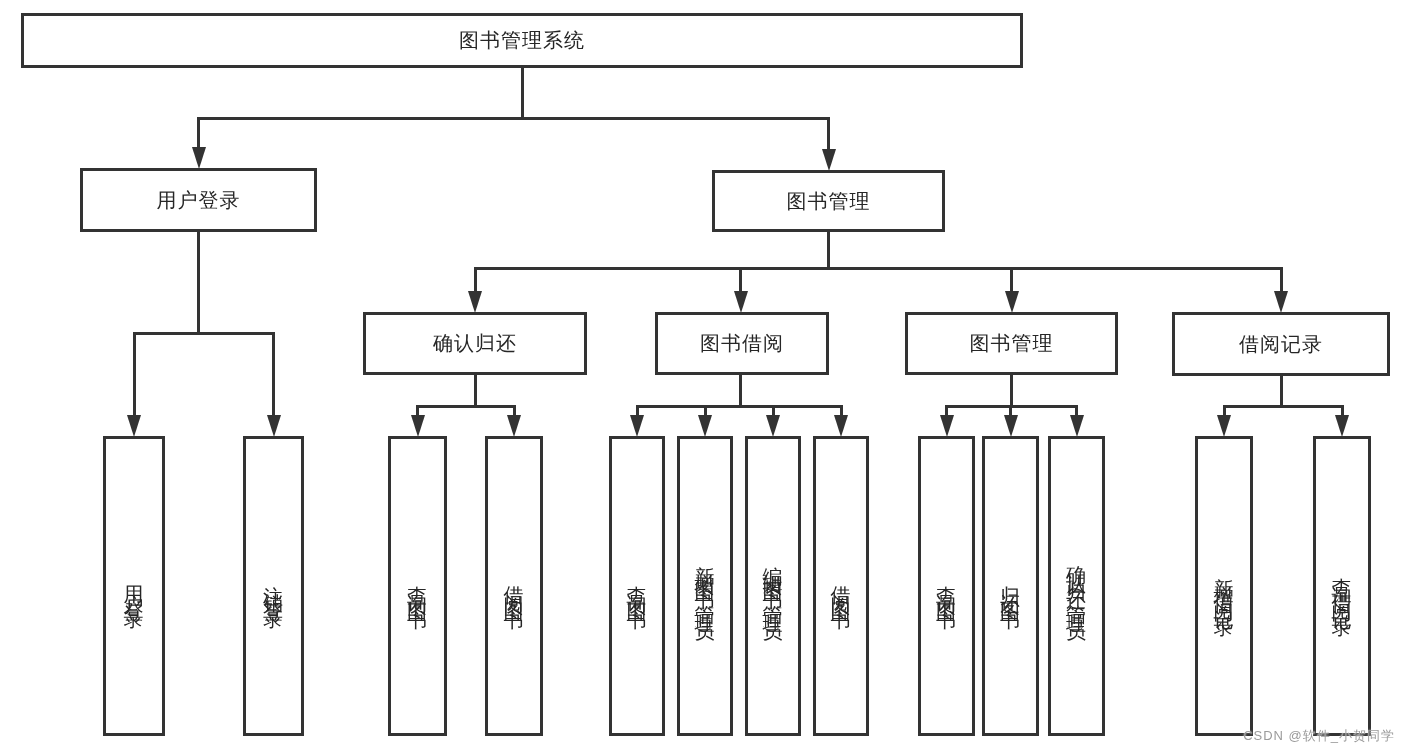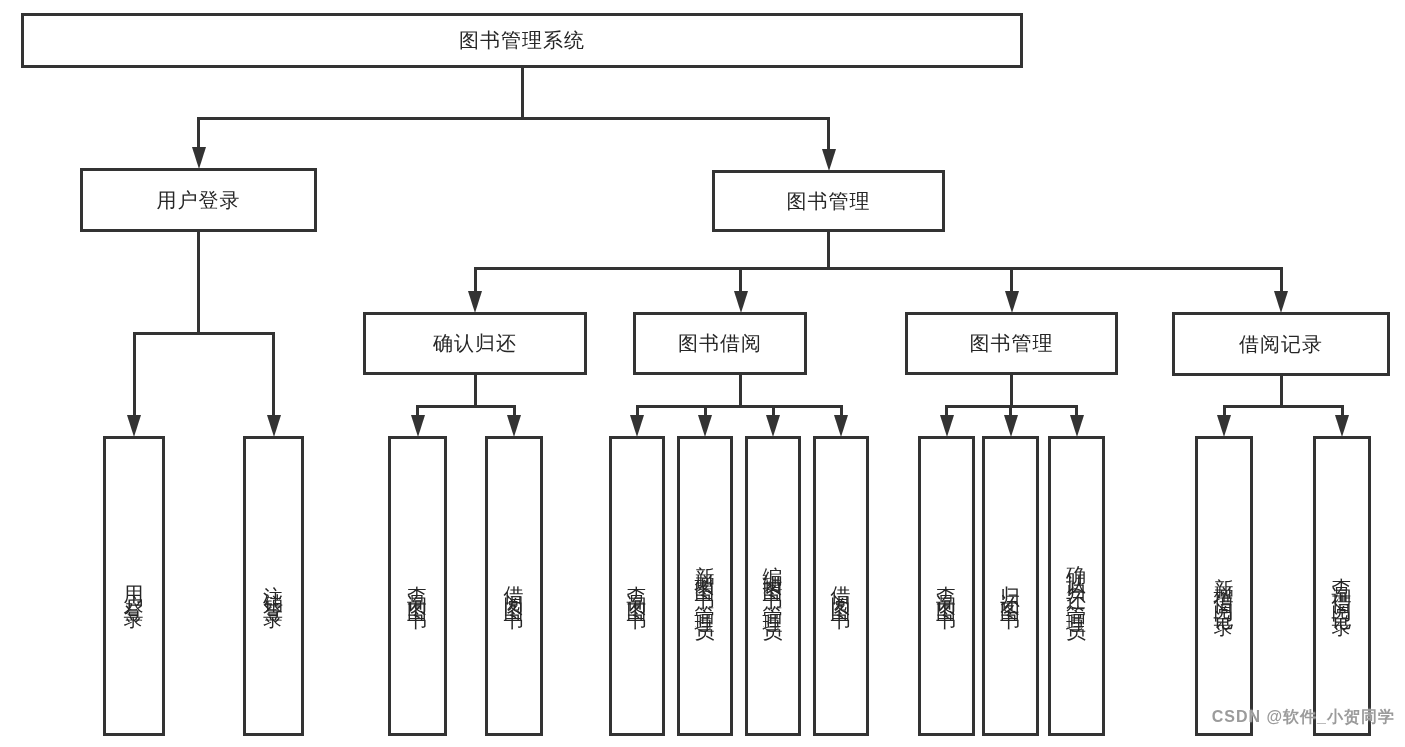--- a/index.html
+++ b/index.html
@@ -38,26 +38,25 @@
     position: absolute;
     width: 0;
     height: 0;
     border-left: 7px solid transparent;
     border-right: 7px solid transparent;
     border-top: 22px solid var(--line, #333333);
   }
   .watermark {
     position: absolute;
     right: 10px;
-    bottom: 19px;
-    font-size: 16px;
+    bottom: 2px;
+    font-size: 13px;
     color: var(--wm, #9b9b9b);
     letter-spacing: 1px;
     text-shadow: 0 0 2px #ffffff;
-    font-weight: bold;
   }
 </style>
 </head>
 <body>
 
 <div class="canvas">
   <div id="edges-layer">
       <div class="line" style="left: 520.5px; top: 68px; width: 3px; height: 50px;"></div>
       <div class="line" style="left: 197px; top: 116.5px; width: 633px; height: 3px;"></div>
       <div class="line" style="left: 197px; top: 118px; width: 3px; height: 29px;"></div>
@@ -117,21 +116,21 @@
       </div>
       <div class="node" style="left: 80px; top: 168px; width: 237px; height: 64px;">
         <span class="node-label">用户登录</span>
       </div>
       <div class="node" style="left: 712px; top: 170px; width: 233px; height: 62px;">
         <span class="node-label">图书管理</span>
       </div>
       <div class="node" style="left: 363px; top: 312px; width: 224px; height: 63px;">
         <span class="node-label">确认归还</span>
       </div>
-      <div class="node" style="left: 633px; top: 312px; width: 174px; height: 63px;">
+      <div class="node" style="left: 655px; top: 312px; width: 174px; height: 63px;">
         <span class="node-label">图书借阅</span>
       </div>
       <div class="node" style="left: 905px; top: 312px; width: 213px; height: 63px;">
         <span class="node-label">图书管理</span>
       </div>
       <div class="node" style="left: 1172px; top: 312px; width: 218px; height: 64px;">
         <span class="node-label">借阅记录</span>
       </div>
       <div class="node vertical" style="left: 103px; top: 436px; width: 62px; height: 300px;">
         <span class="node-label">用户登录</span>

